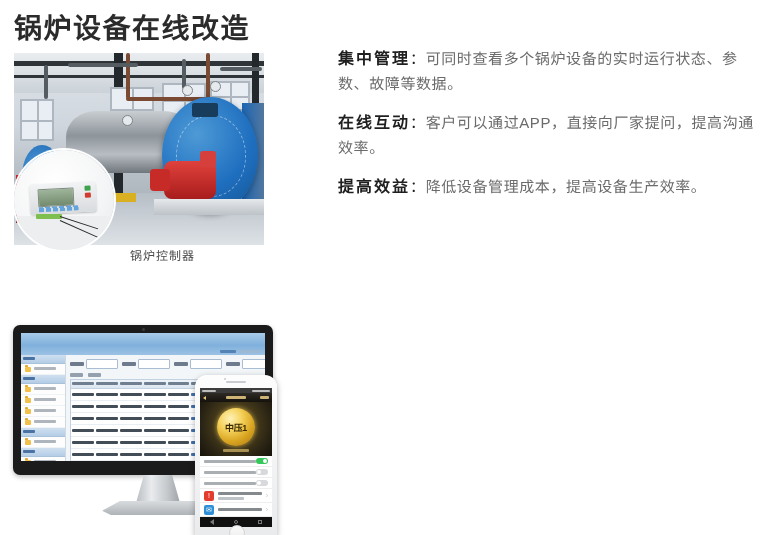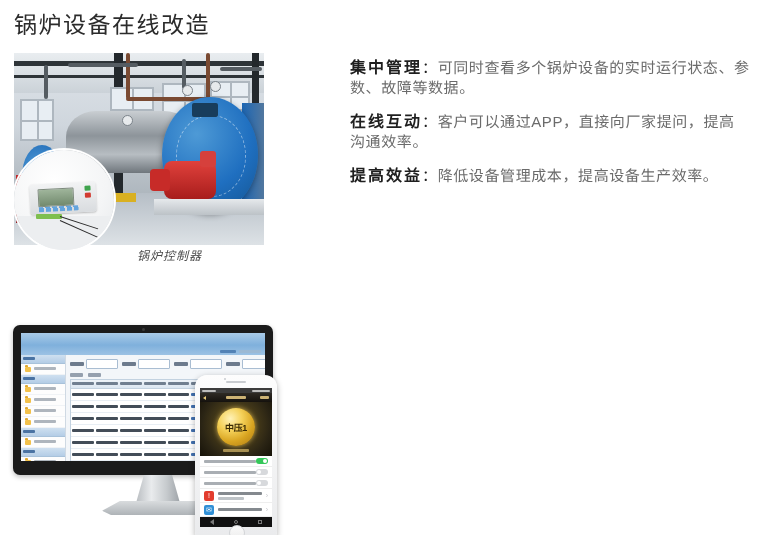--- a/index.html
+++ b/index.html
@@ -10,21 +10,21 @@
     font-family:"Liberation Sans","DejaVu Sans",sans-serif;
     overflow:hidden;
     position:relative;
     -webkit-font-smoothing:antialiased;
   }
   .page{position:relative;width:774px;height:535px;}
 
   
   .page-title{
     position:absolute;left:14px;top:12px;
-    font-size:23px;font-weight:normal;color:#2b2b2b;
+    font-size:28px;font-weight:bold;color:#2b2b2b;
     letter-spacing:1.5px;line-height:1.2;
     white-space:nowrap;
   }
 
   
   .left-col{position:absolute;left:0;top:0;width:320px;height:535px;}
 
   
   .photo{
     position:absolute;left:14px;top:53px;width:250px;height:192px;
@@ -85,22 +85,22 @@
   .ctrl-screen{position:absolute;left:8px;top:5px;width:34px;height:16px;
     background:linear-gradient(#9fb59b,#728a6e);border:1px solid #7d8a7c;border-radius:1px;}
   .ctrl-btns{position:absolute;left:8px;bottom:2px;width:40px;height:5px;
     background:repeating-linear-gradient(90deg,#63a4dd 0 5px,#d9dcdf 5px 7px);border-radius:1px;}
   .ctrl-led{position:absolute;right:5px;top:4px;width:6px;height:5px;background:#3fa34d;border-radius:1px;}
   .ctrl-led2{position:absolute;right:5px;top:11px;width:6px;height:5px;background:#d23b30;border-radius:1px;}
   .ctrl-wire{position:absolute;background:#2b2b2b;height:1px;transform-origin:left center;}
   .ctrl-green{position:absolute;left:22px;top:64px;width:26px;height:5px;background:#7fbf4f;border-radius:1px;}
 
   .photo-caption{
-    position:absolute;left:137px;top:246px;
-    font-size:12px;color:#4a4a4a;letter-spacing:1px;white-space:nowrap;font-style:italic;
+    position:absolute;left:130px;top:246px;
+    font-size:12px;color:#4a4a4a;letter-spacing:1px;white-space:nowrap;
   }
 
   
   .device{position:absolute;left:13px;top:325px;width:290px;height:205px;}
 
   .monitor{position:absolute;left:0;top:0;width:260px;height:150px;
     background:#1b1b1b;border-radius:7px;padding:8px 8px 14px 8px;box-sizing:border-box;
     box-shadow:0 2px 5px rgba(0,0,0,.25);}
   .mon-cam{position:absolute;left:50%;top:3px;width:3px;height:3px;margin-left:-1.5px;
     background:#3b3b3b;border-radius:50%;}
@@ -188,21 +188,21 @@
     display:flex;align-items:center;justify-content:space-around;}
   .ph-bottom i{width:4px;height:4px;border:1px solid #7a7a7a;box-sizing:border-box;}
   .ph-bottom i.tri{border:none;width:0;height:0;border-top:3px solid transparent;border-bottom:3px solid transparent;border-right:4px solid #7a7a7a;}
   .ph-bottom i.cir{border-radius:50%;}
   .ph-home{position:absolute;left:50%;bottom:2px;margin-left:-7px;width:14px;height:14px;
     border-radius:50%;border:1px solid #d2d4d7;background:linear-gradient(#fafafa,#ececec);}
 
   
   .text-col{position:absolute;left:338px;top:46px;width:424px;}
   .feature{margin-bottom:14px;}
-  .feature p{margin:12px;font-size:15px;line-height:20px;color:#6b6b6b;letter-spacing:.6px;}
+  .feature p{margin:0;font-size:15px;line-height:25px;color:#6b6b6b;letter-spacing:.6px;}
   .feature .key{font-weight:bold;color:#1f1f1f;font-size:16px;letter-spacing:2px;}
   .feature .colon{color:#1f1f1f;}
 </style>
 </head>
 <body>
 
 <div class="page">
 
   <div class="page-title">锅炉设备在线改造</div>
 

